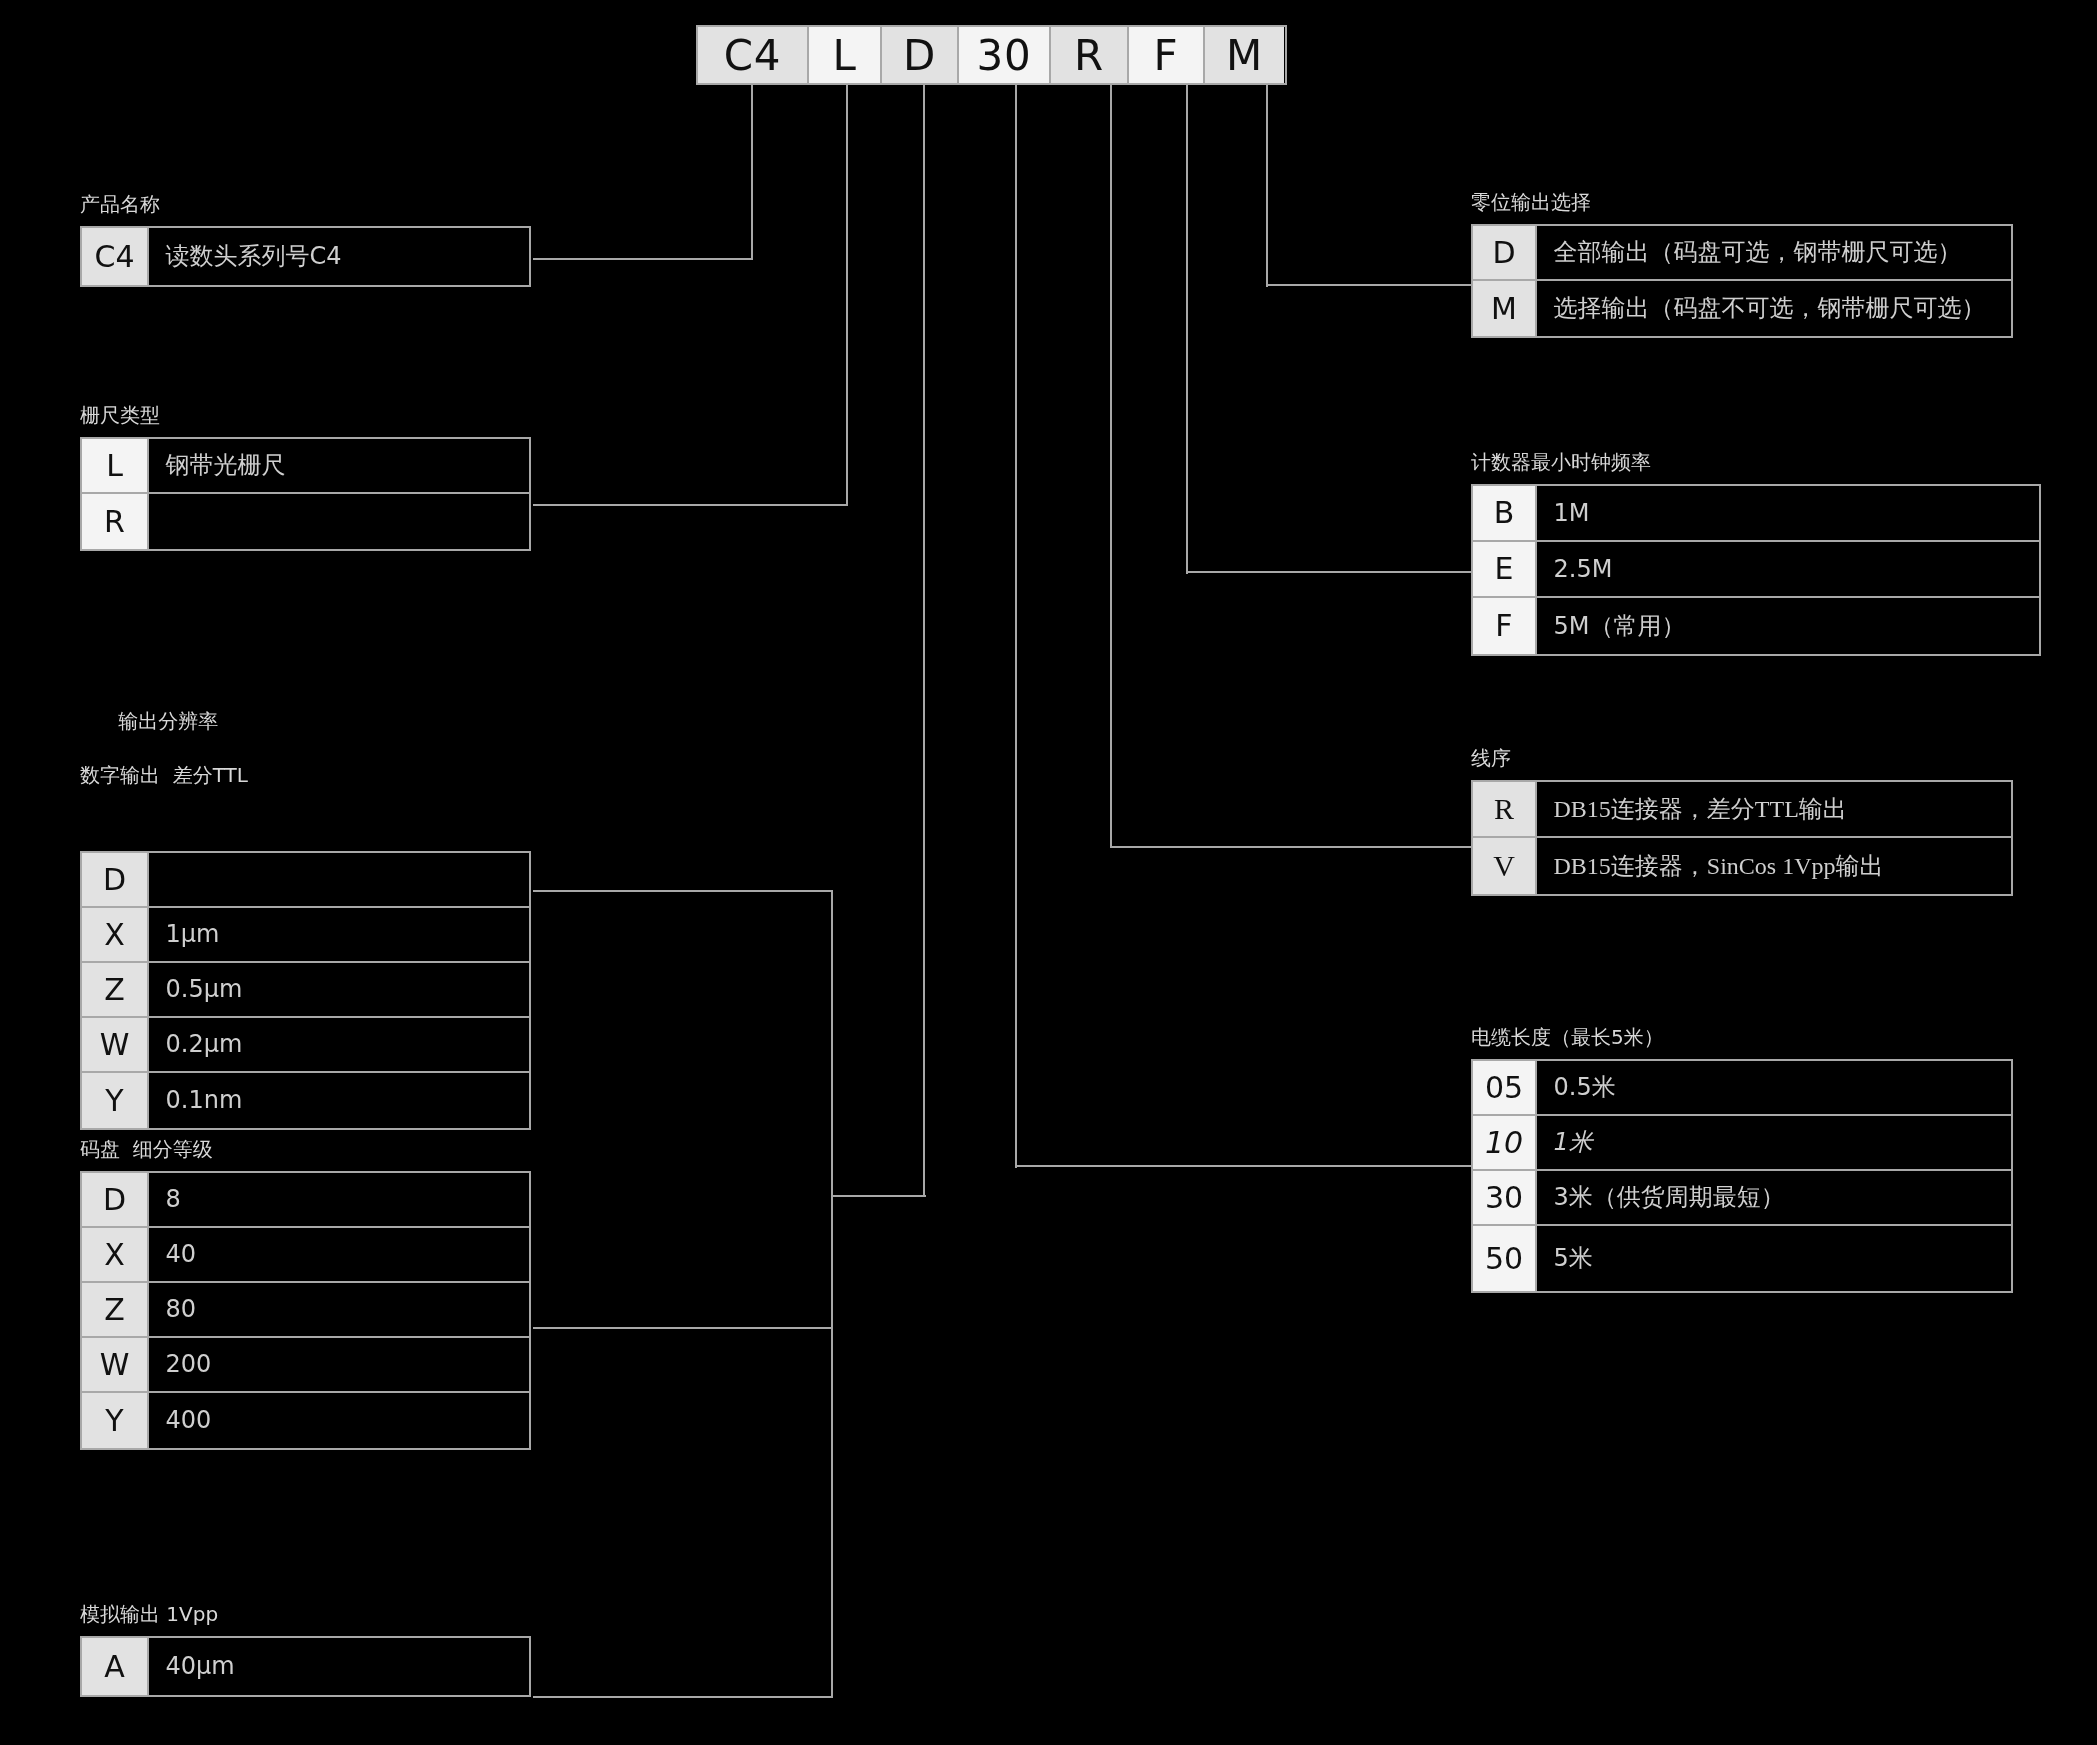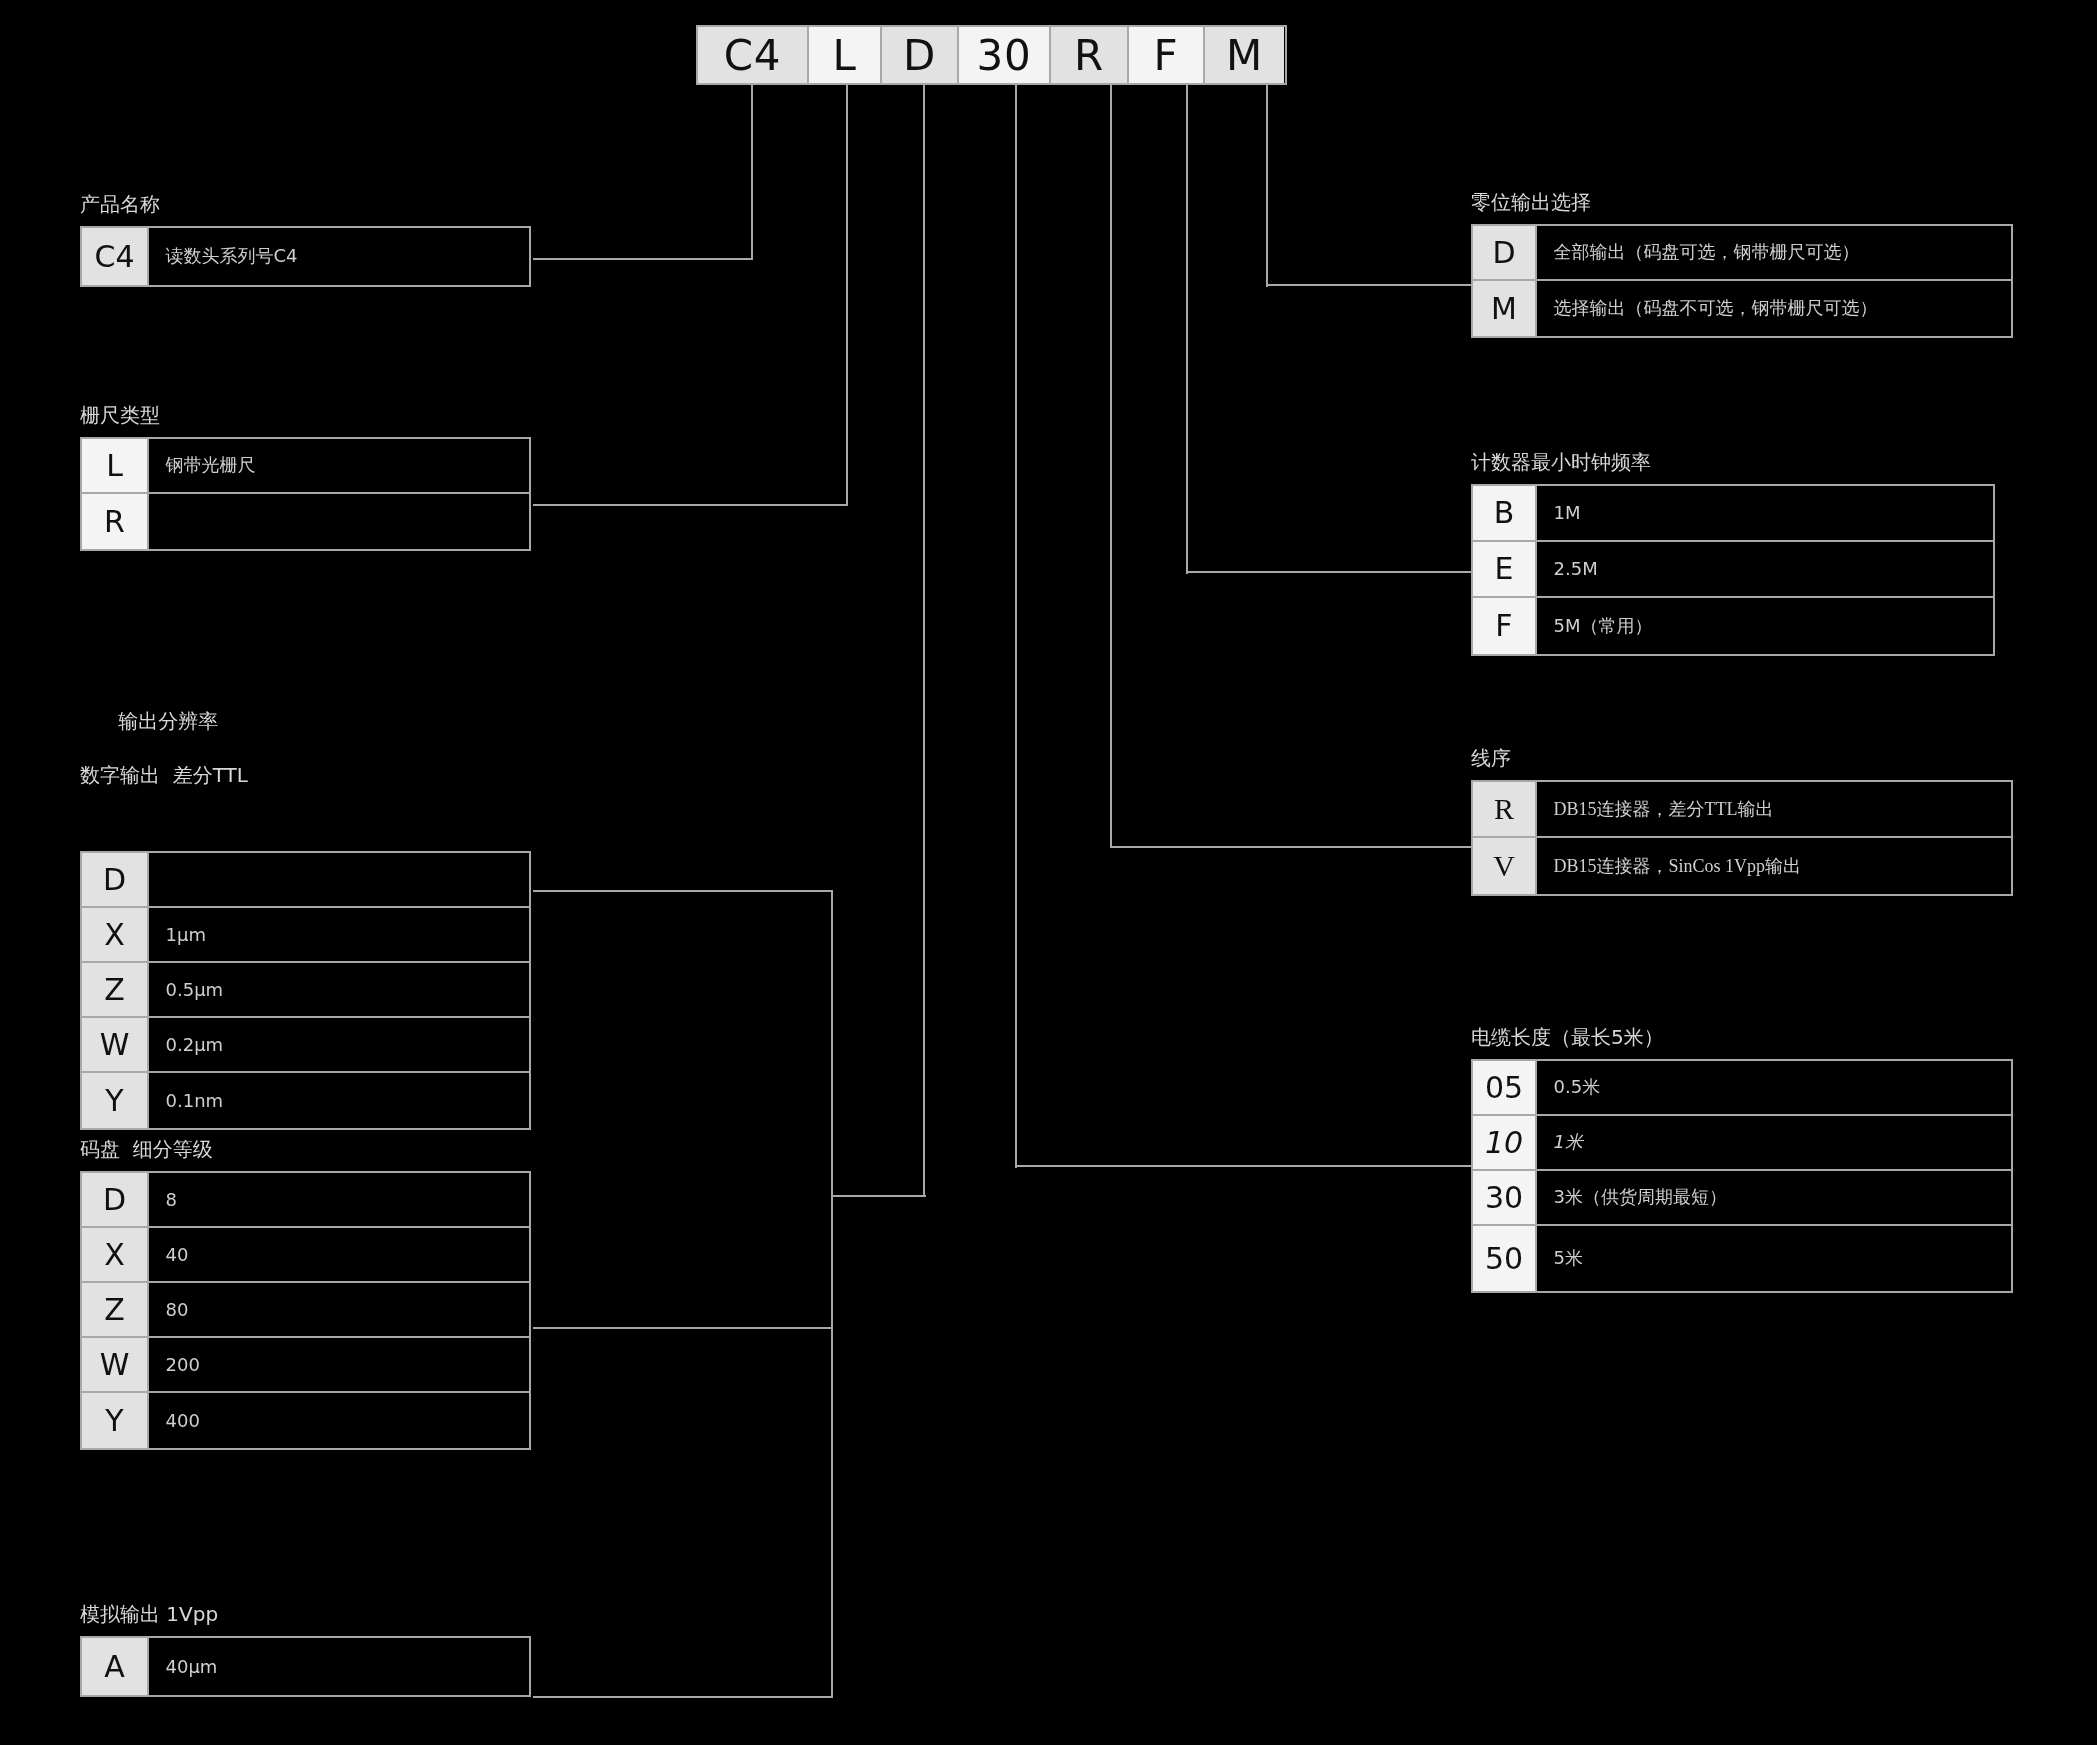--- a/index.html
+++ b/index.html
@@ -24,21 +24,21 @@
   .grp-title .sub{display:block;}
   .tbl{border:2.2px solid #a8a8a8;box-sizing:border-box;}
   .trow{display:flex;border-bottom:2.2px solid #a8a8a8;box-sizing:border-box;}
   .trow:last-child{border-bottom:none;}
   .tkey{flex:0 0 auto;display:flex;align-items:center;justify-content:center;
         color:#111;font-size:30px;box-sizing:border-box;
         border-right:2.2px solid #a8a8a8;}
   .tkey.sh-a{background:#e2e2e2;}
   .tkey.sh-b{background:#f4f4f4;}
   .tdesc{flex:1 1 auto;display:flex;align-items:center;background:#000;
-         color:#cfcfcf;font-size:18px;padding-left:16.5px;box-sizing:border-box;
+         color:#cfcfcf;font-size:24px;padding-left:16.5px;box-sizing:border-box;
          white-space:nowrap;}
 
   
   .ln{position:absolute;background:#a8a8a8;}
   .lnh{height:2.2px;}
   .lnv{width:2.2px;}
 </style>
 </head>
 <body>
 
@@ -174,21 +174,21 @@
         <div class="tkey sh-a" style="width:64px;">D</div>
         <div class="tdesc">全部输出（码盘可选，钢带栅尺可选）</div>
       </div>
       <div class="trow" style="height:55px;">
         <div class="tkey sh-a" style="width:64px;">M</div>
         <div class="tdesc">选择输出（码盘不可选，钢带栅尺可选）</div>
       </div>
     </div>
   </div>
 
-  <div class="group" style="left:1471px;top:449px;width:524px;">
+  <div class="group" style="left:1471px;top:449px;width:570px;">
     <div class="grp-title">计数器最小时钟频率</div>
     <div class="tbl">
       <div class="trow" style="height:56px;">
         <div class="tkey sh-b" style="width:64px;">B</div>
         <div class="tdesc">1M</div>
       </div>
       <div class="trow" style="height:56px;">
         <div class="tkey sh-b" style="width:64px;">E</div>
         <div class="tdesc">2.5M</div>
       </div>

